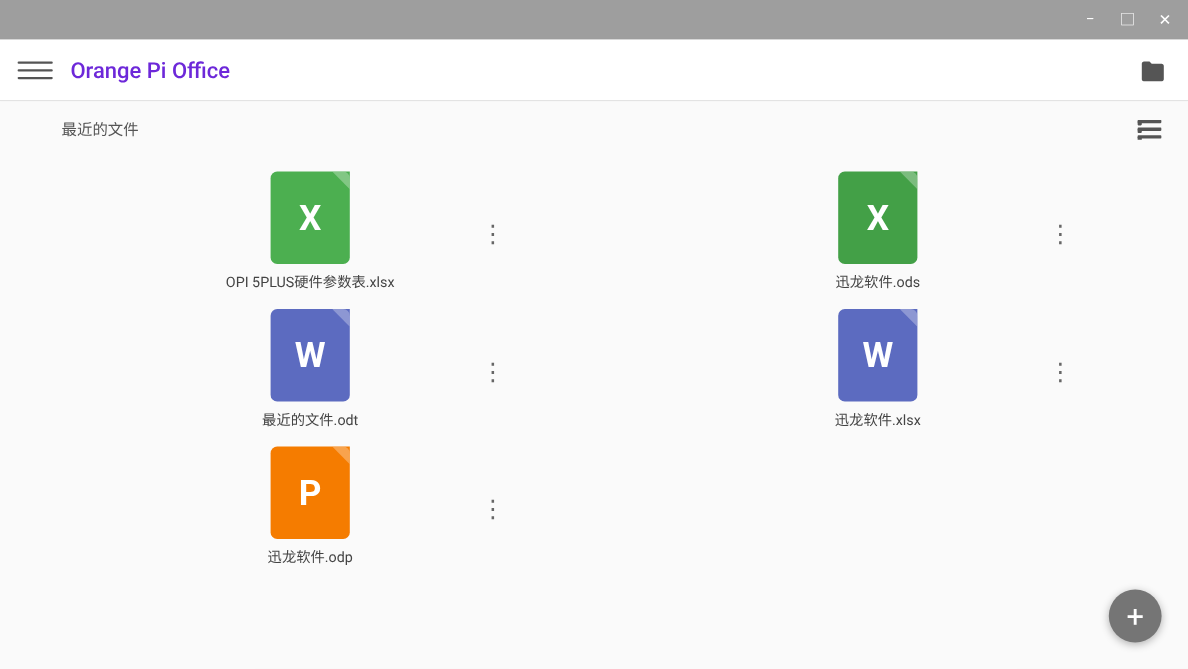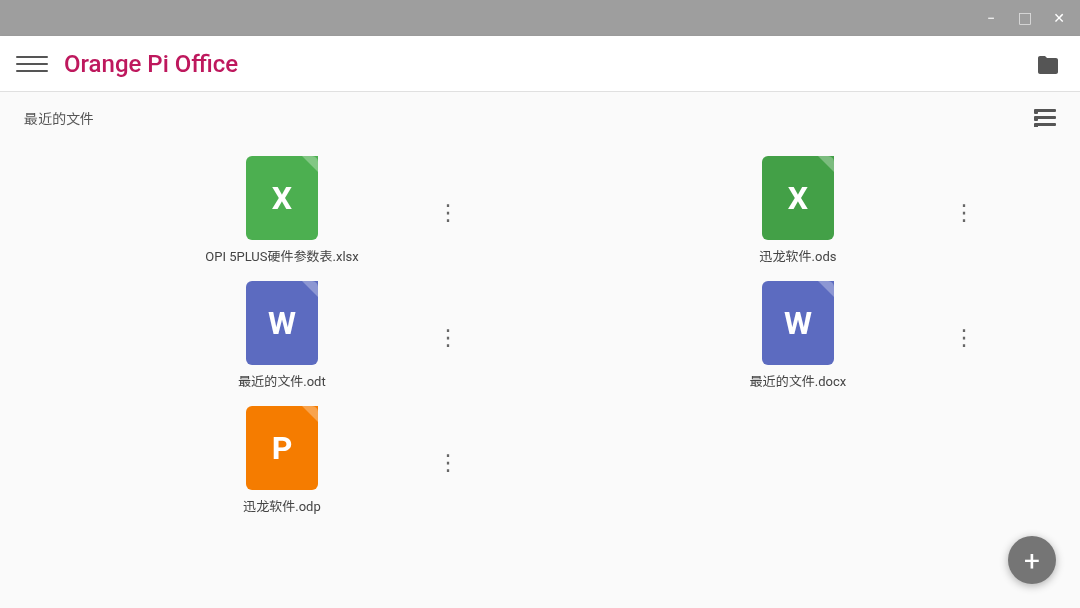--- a/index.html
+++ b/index.html
@@ -53,23 +53,23 @@
       cursor: pointer;
       margin-right: 16px;
     }
     .app-bar-menu-icon span {
       display: block;
       height: 2px;
       background: #555;
       border-radius: 1px;
     }
     .app-title {
-      font-size: 24px;
+      font-size: 20px;
       font-weight: 500;
-      color: #be185d;
+      color: #6d28d9;
       flex: 1;
     }
     .app-bar-folder-icon {
       width: 32px;
       height: 32px;
       display: flex;
       align-items: center;
       justify-content: center;
       cursor: pointer;
       color: #555;
@@ -83,20 +83,21 @@
       padding: 16px 24px;
       position: relative;
     }
 
     
     .section-header {
       display: flex;
       align-items: center;
       justify-content: space-between;
       margin-bottom: 20px;
+      margin-left: 32px;
     }
     .section-title {
       font-size: 14px;
       color: #555;
     }
     .list-view-icon {
       cursor: pointer;
       color: #555;
       display: flex;
       align-items: center;
@@ -276,21 +277,21 @@
         <div class="file-card icon-odt">
           <span class="file-icon-letter">W</span>
         </div>
         <div class="file-name">最近的文件.odt</div>
         <div class="more-dots">⋮</div>
       </div>
       <div class="file-slot">
         <div class="file-card icon-docx">
           <span class="file-icon-letter">W</span>
         </div>
-        <div class="file-name">最近的文件.docx</div>
+        <div class="file-name">迅龙软件.xlsx</div>
         <div class="more-dots">⋮</div>
       </div>
     </div>
 
     <div class="files-row">
       <div class="file-slot">
         <div class="file-card icon-odp">
           <span class="file-icon-letter">P</span>
         </div>
         <div class="file-name">迅龙软件.odp</div>

